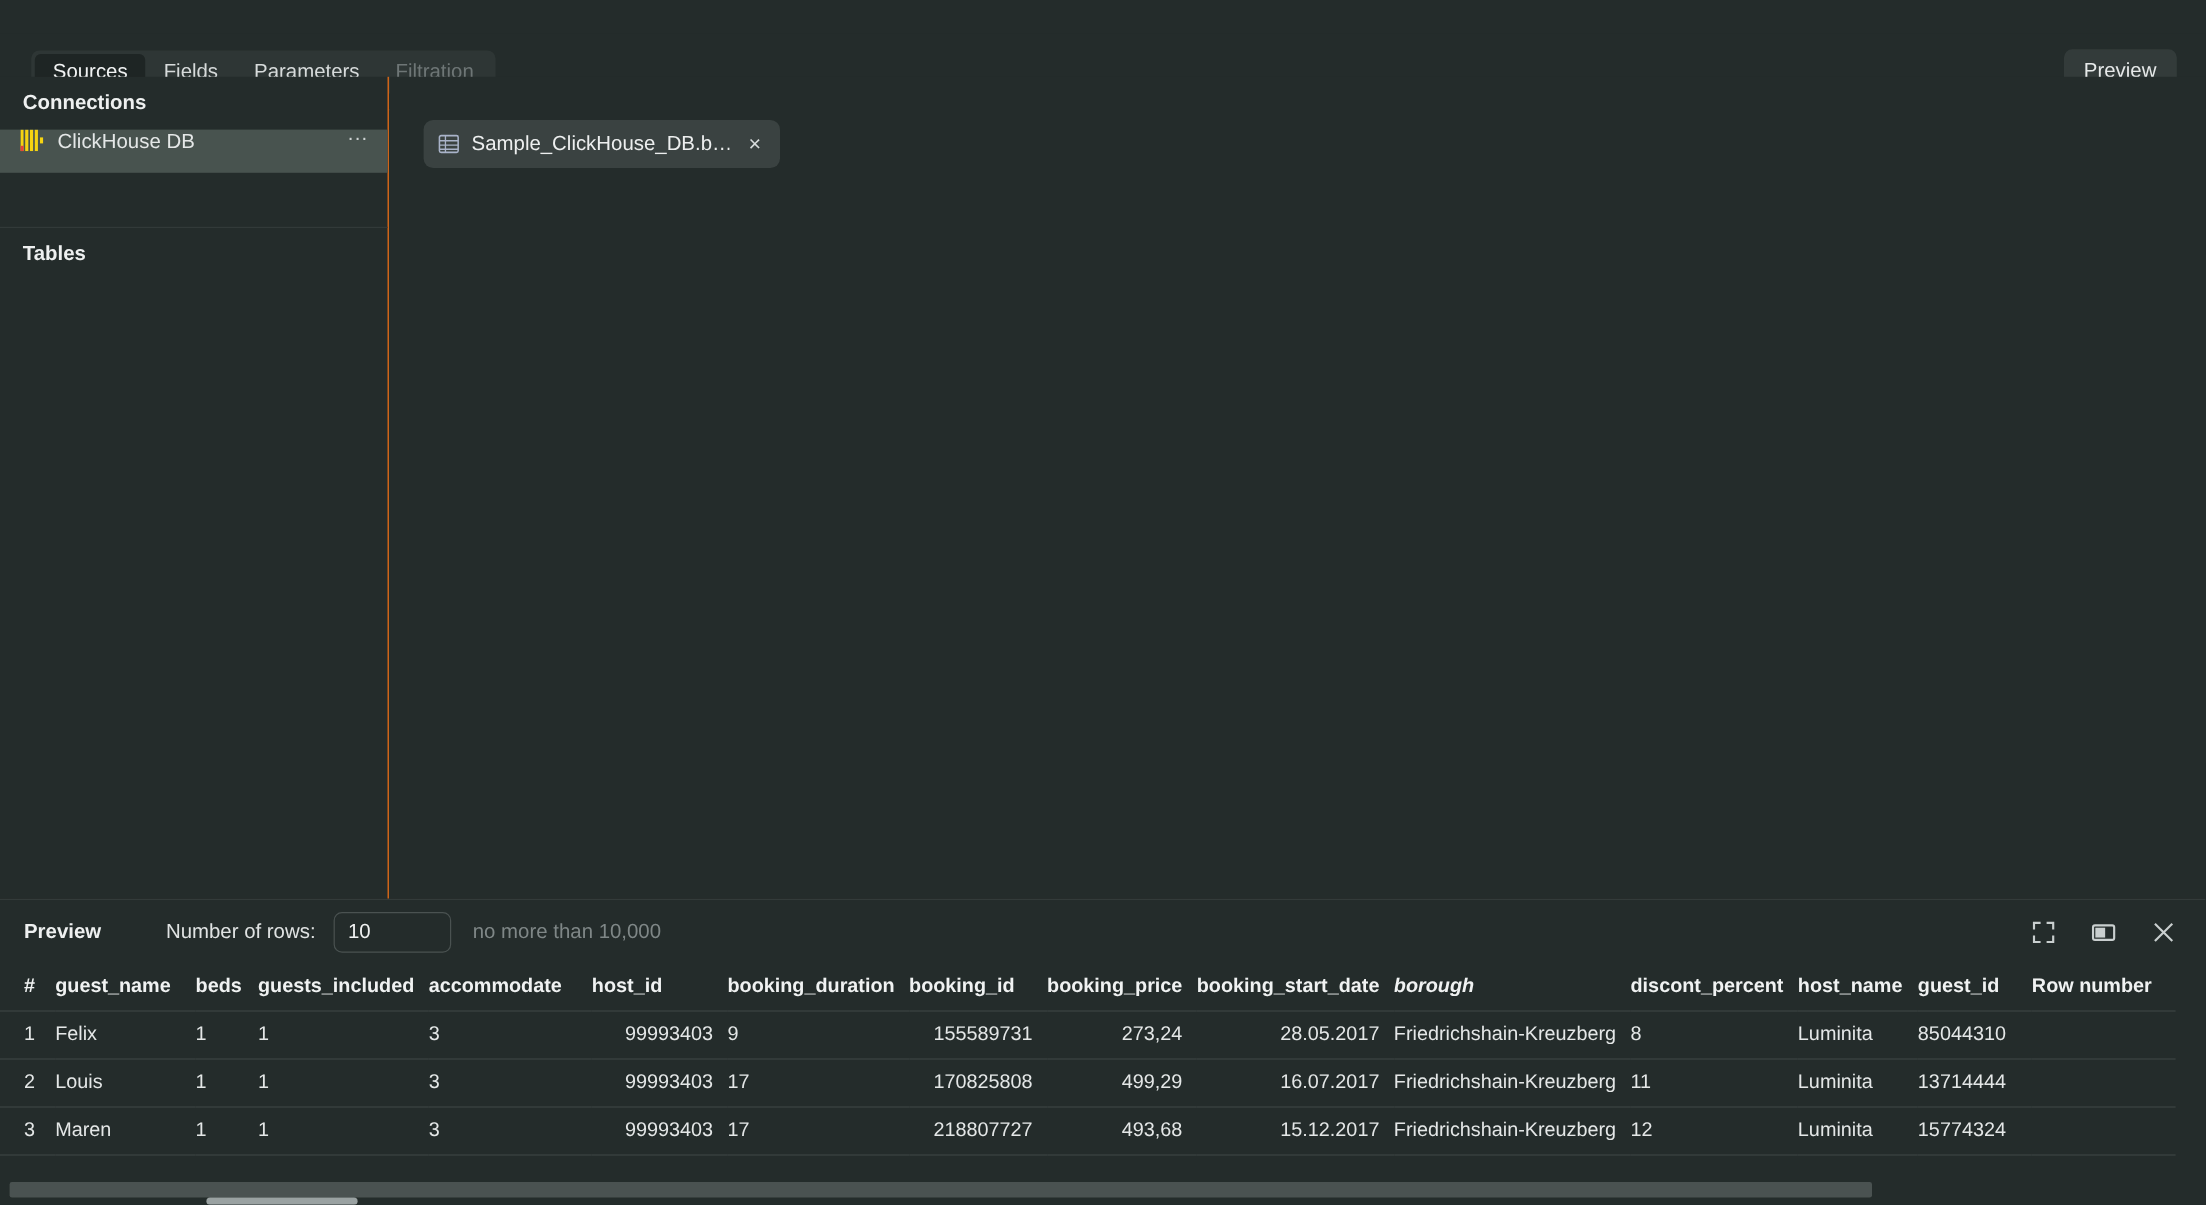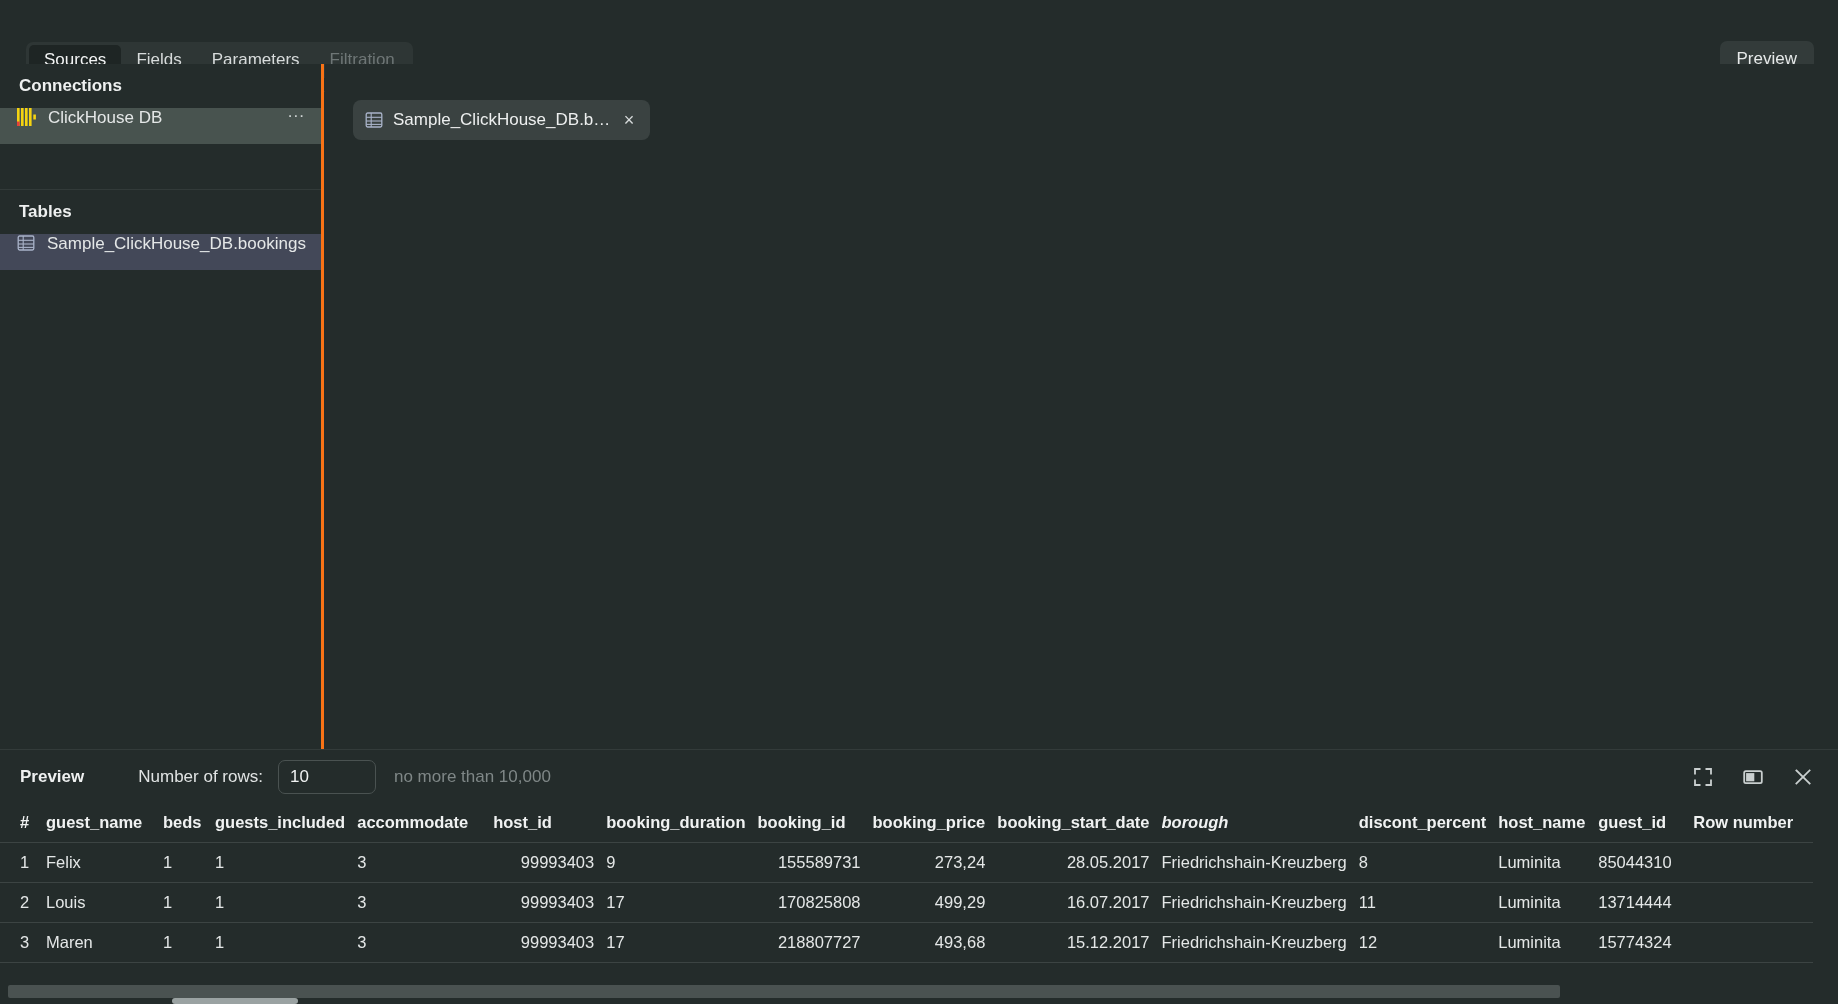--- a/index.html
+++ b/index.html
@@ -36,21 +36,21 @@
     position: absolute; right: 24px; top: 13px;
     height: 36px; padding: 0 17px; border-radius: 7px;
     background: #333b3a; color: #e6e9e9; font-size: 17px;
     display: flex; align-items: center; justify-content: center;
     border: none; cursor: pointer; font-family: inherit;
   }
 
   
   .sidebar {
     position: absolute; left: 0; top: 64px; width: 324px; height: 685px;
-    background: #242c2b; border-right: 3px solid #f97316;
+    background: #242c2b; border-right: 1px solid #f97316;
   }
   .section-title {
     font-size: 17px; font-weight: bold; color: #eef0f0;
     padding: 0 0 0 19px; height: 44px; display: flex; align-items: center;
   }
   .conn-list { border-bottom: 1px solid #323a39; padding-bottom: 0; }
   .conn-spacer { height: 45px; }
   .row-item {
     height: 36px; display: flex; 
     padding: 0 12px 0 17px; font-size: 17px; color: #e4e7e7;
@@ -177,32 +177,20 @@
       </span>
       <span class="label">ClickHouse DB</span>
       <span class="dots">...</span>
     </div>
     <div class="conn-spacer"></div>
   </div>
 
   <div>
     <div class="section-title">Tables</div>
 
-    <div class="row-item selected-table">
-      <span class="tbl-icon">
-        <svg viewBox="0 0 18 18" width="18" height="18">
-          <rect x="1.2" y="2" width="15.6" height="14" rx="1.4" fill="none" stroke="#a9b3c9" stroke-width="1.3"></rect>
-          <line x1="1.2" y1="6.3" x2="16.8" y2="6.3" stroke="#a9b3c9" stroke-width="1.1"></line>
-          <line x1="1.2" y1="10" x2="16.8" y2="10" stroke="#a9b3c9" stroke-width="1.1"></line>
-          <line x1="1.2" y1="13.4" x2="16.8" y2="13.4" stroke="#a9b3c9" stroke-width="1.1"></line>
-          <line x1="6.2" y1="2" x2="6.2" y2="16" stroke="#a9b3c9" stroke-width="1.1"></line>
-        </svg>
-      </span>
-      <span class="label">Sample_ClickHouse_DB.bookings</span>
-    </div>
   </div>
 </div>
 
 <div class="canvas">
   <div class="chip">
     <span class="chip-icon">
       <svg viewBox="0 0 18 18" width="18" height="18">
         <rect x="1.2" y="2" width="15.6" height="14" rx="1.4" fill="none" stroke="#a9b3c9" stroke-width="1.3"></rect>
         <line x1="1.2" y1="6.3" x2="16.8" y2="6.3" stroke="#a9b3c9" stroke-width="1.1"></line>
         <line x1="1.2" y1="10" x2="16.8" y2="10" stroke="#a9b3c9" stroke-width="1.1"></line>

